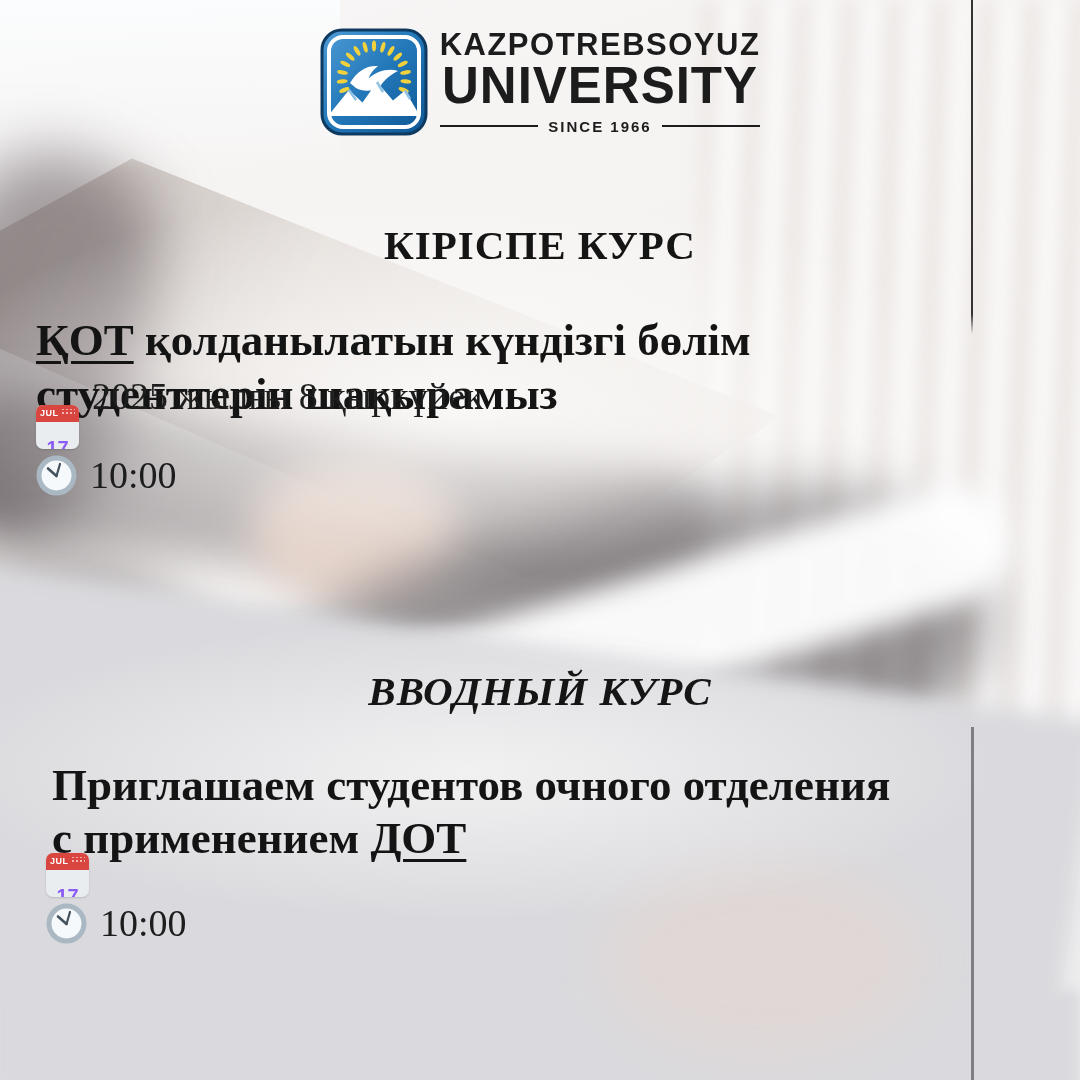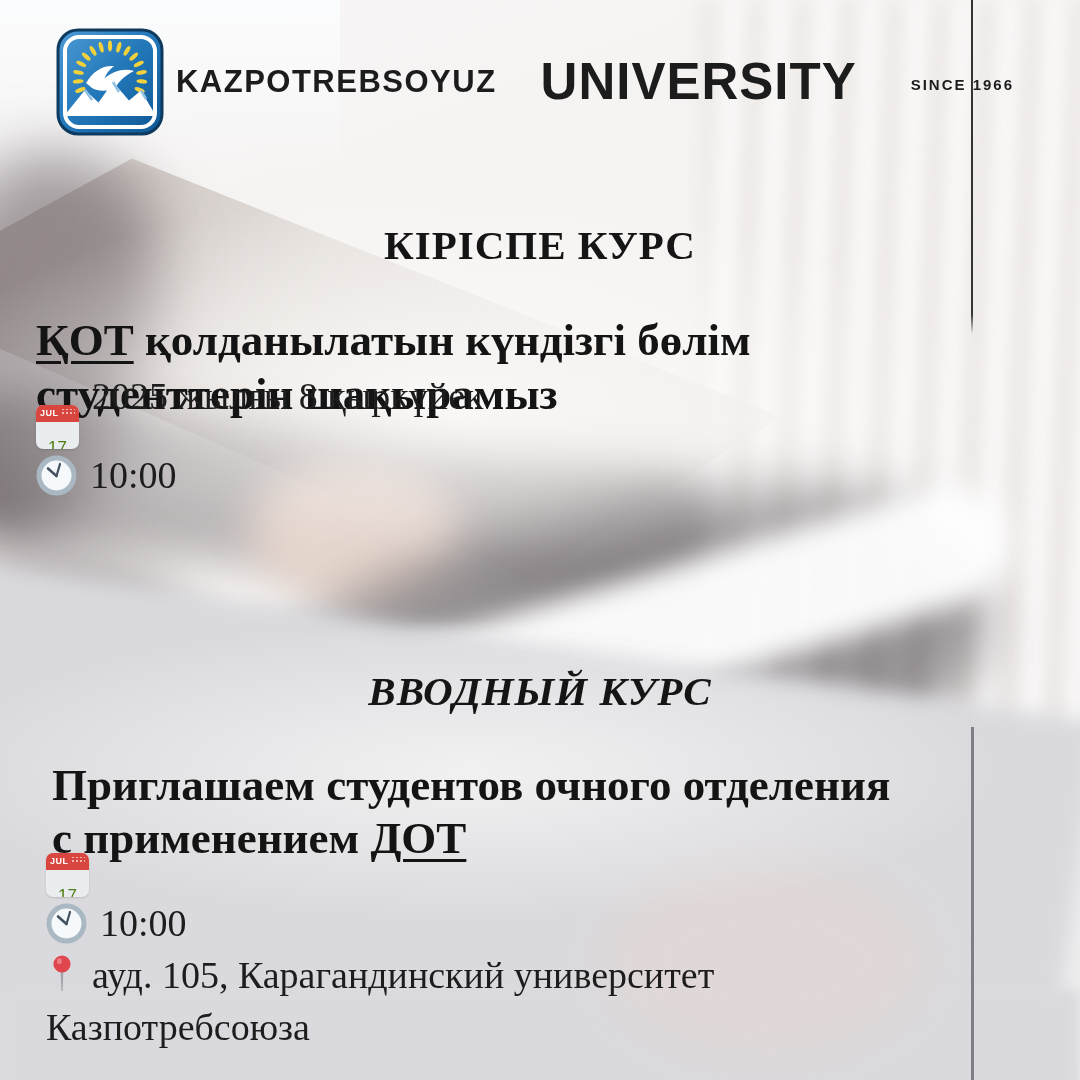--- a/index.html
+++ b/index.html
@@ -45,22 +45,22 @@
     background:radial-gradient(closest-side, rgba(252,251,250,.7), rgba(252,251,250,0));}
   
   .vline-top{position:absolute;left:971px;top:0;width:2px;height:334px;
     background:linear-gradient(to bottom,#353334 94%,rgba(53,51,52,0));}
   .vline-bottom{position:absolute;left:971px;top:727px;width:3px;bottom:0;background:#7e7e84;}
 
   
   .logo-row{position:absolute;top:28px;left:0;right:0;display:flex;justify-content:center;
     align-items:center;gap:12px;}
   .emblem{width:108px;height:108px;flex:0 0 auto;}
-  .logo-text{display:flex;flex-direction:row;align-items:center;
-    font-family:"Liberation Sans", sans-serif;color:#1c1c1c;gap:44px;}
+  .logo-text{display:flex;flex-direction:column;align-items:center;
+    font-family:"Liberation Sans", sans-serif;color:#1c1c1c;}
   .logo-l1{font-size:31px;font-weight:700;letter-spacing:1.5px;line-height:1;}
   .logo-l2{font-size:51px;font-weight:700;letter-spacing:1px;line-height:1.02;}
   .logo-since{display:flex;align-items:center;gap:10px;margin-top:5px;width:100%;}
   .logo-since .rule{flex:1;height:2.5px;background:#1c1c1c;}
   .logo-since .since-text{font-size:15px;font-weight:700;letter-spacing:2px;white-space:nowrap;}
 
   
   .heading{position:absolute;left:0;width:100%;text-align:center;
     font-size:41px;font-weight:700;letter-spacing:1px;color:#151515;}
   .h-kk{top:194px;}
@@ -77,21 +77,21 @@
   
   .cal{width:43px;height:44px;border-radius:7px;overflow:hidden;
     box-shadow:0 1px 2px rgba(0,0,0,.15);background:#e9edf0;display:inline-flex;flex-direction:column;}
   .cal-top{height:17px;background:#d9453f;display:flex;align-items:center;justify-content:space-between;
     padding:0 4px;}
   .cal-jul{font-family:"Liberation Sans",sans-serif;font-size:9px;font-weight:700;color:#fff;letter-spacing:.5px;}
   .cal-dots{width:14px;height:6px;margin-top:-2px;
     background-image:radial-gradient(circle, #f3b3af 1.1px, transparent 1.3px);
     background-size:4px 4px;background-position:0 2px;}
   .cal-day{flex:1;display:flex;align-items:center;justify-content:center;
-    font-family:"Liberation Sans",sans-serif;font-size:17px;font-weight:400;color:#4d7c0f;}
+    font-family:"Liberation Sans",sans-serif;font-size:20px;font-weight:700;color:#8b5cf6;}
   
   .clk{width:41px;height:41px;vertical-align:-8px;}
   .pinic{width:20px;height:44px;margin-left:6px;margin-right:20px;vertical-align:-10px;}
 </style>
 </head>
 <body>
 
 <div class="canvas">
 
   <div class="bg">
@@ -193,22 +193,15 @@
         <span class="cal-day">17</span>
       </span>
     </div>
     <div class="info-line">
       <svg class="emoji clk" viewBox="0 0 41 41">
         <circle cx="20.5" cy="20.5" r="17.5" fill="#f5f9fb" stroke="#a9b8c3" stroke-width="5"></circle>
         <line x1="20.5" y1="21" x2="12" y2="13.5" stroke="#43525e" stroke-width="2.6" stroke-linecap="round"></line>
         <line x1="20.5" y1="21" x2="24" y2="9" stroke="#43525e" stroke-width="2.2" stroke-linecap="round"></line>
       </svg><span>10:00</span>
     </div>
-    <div class="info-line">
-      <svg class="emoji pinic" viewBox="0 0 20 44">
-        <path d="M8.6 18 L11.4 18 L10.6 37 L9.4 37 Z" fill="#a5a5ab"></path>
-        <circle cx="10" cy="10" r="8.6" fill="#df464e"></circle>
-        <ellipse cx="7.4" cy="7.2" rx="2.4" ry="3" fill="#f08d92" opacity="0.8"></ellipse>
-      </svg><span>ауд. 105, Карагандинский университет Казпотребсоюза</span>
-    </div>
   </div>
 
 </div>
 
 </body></html>

